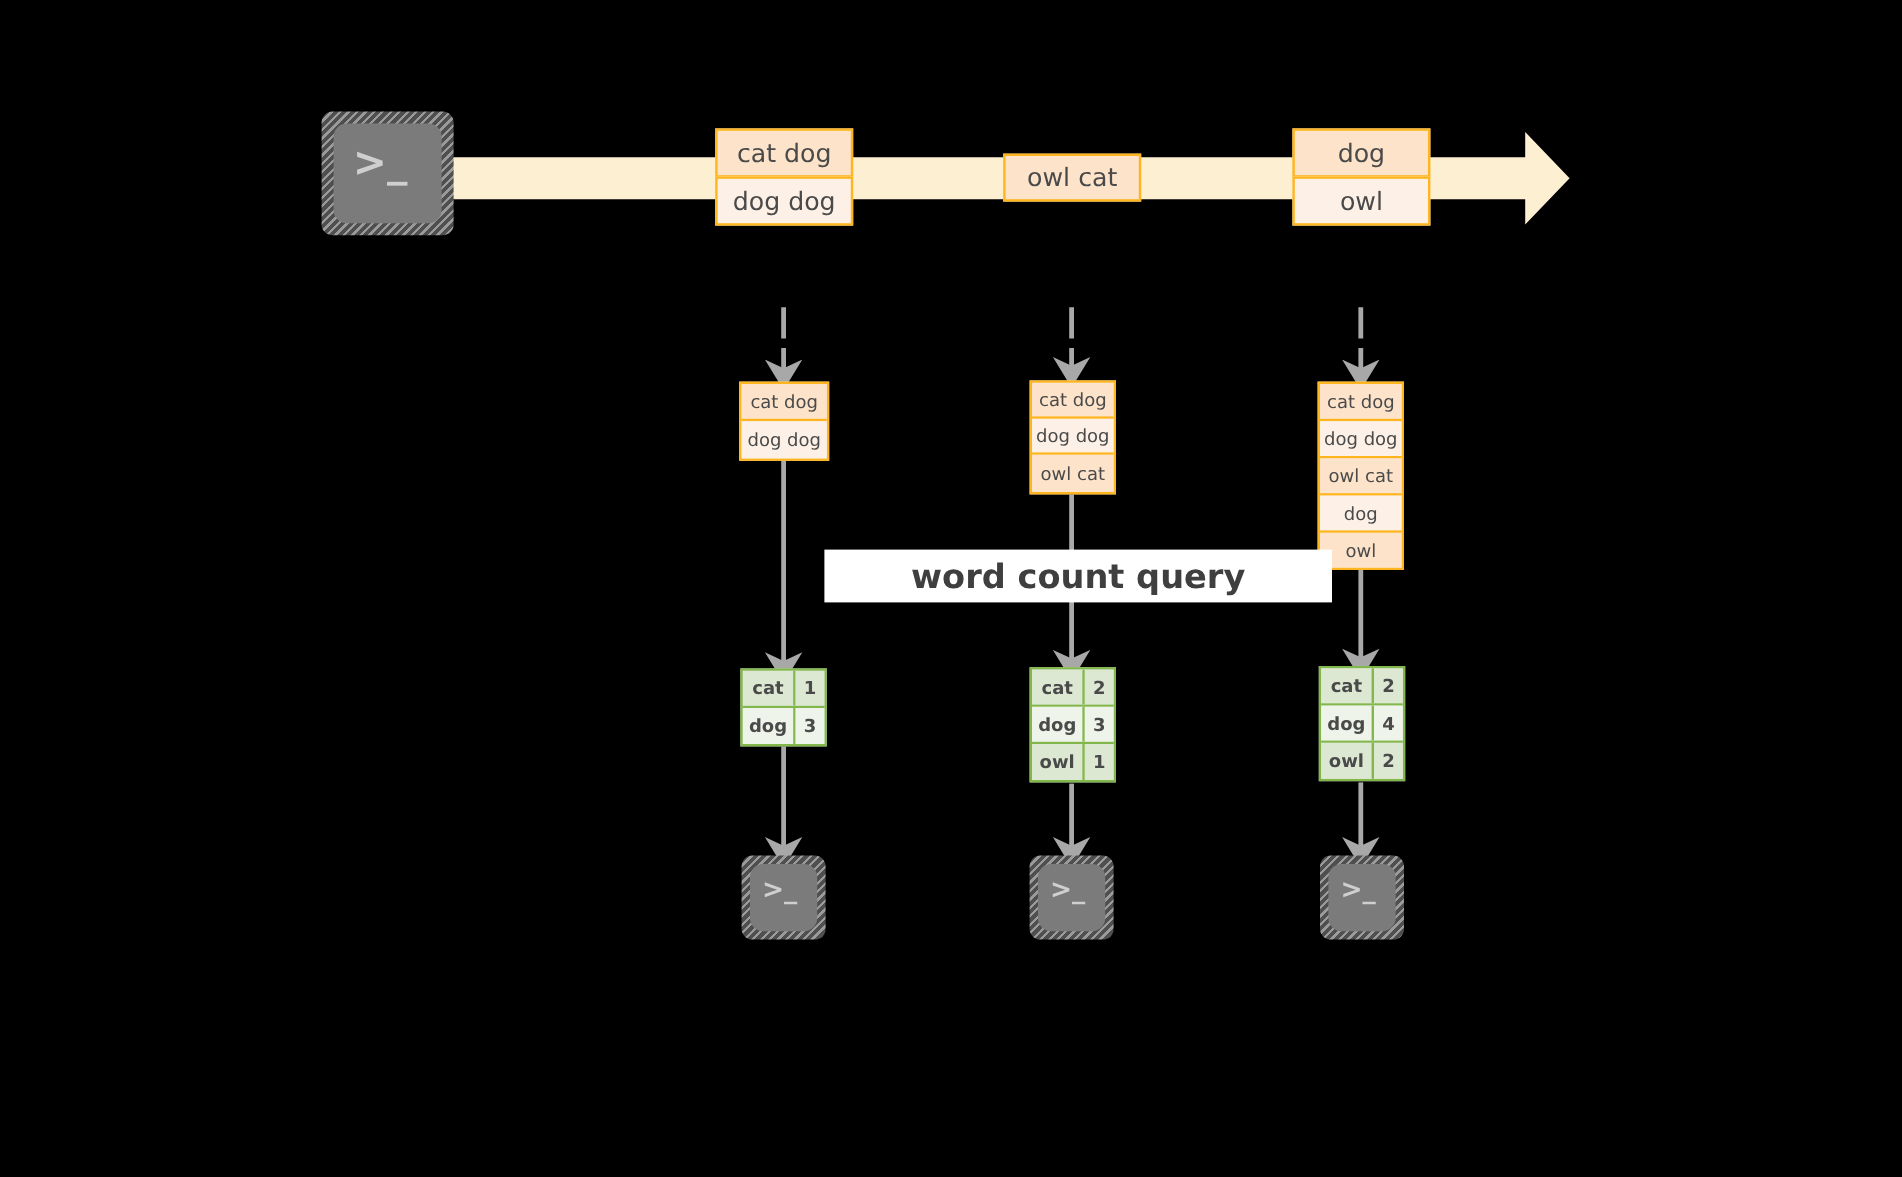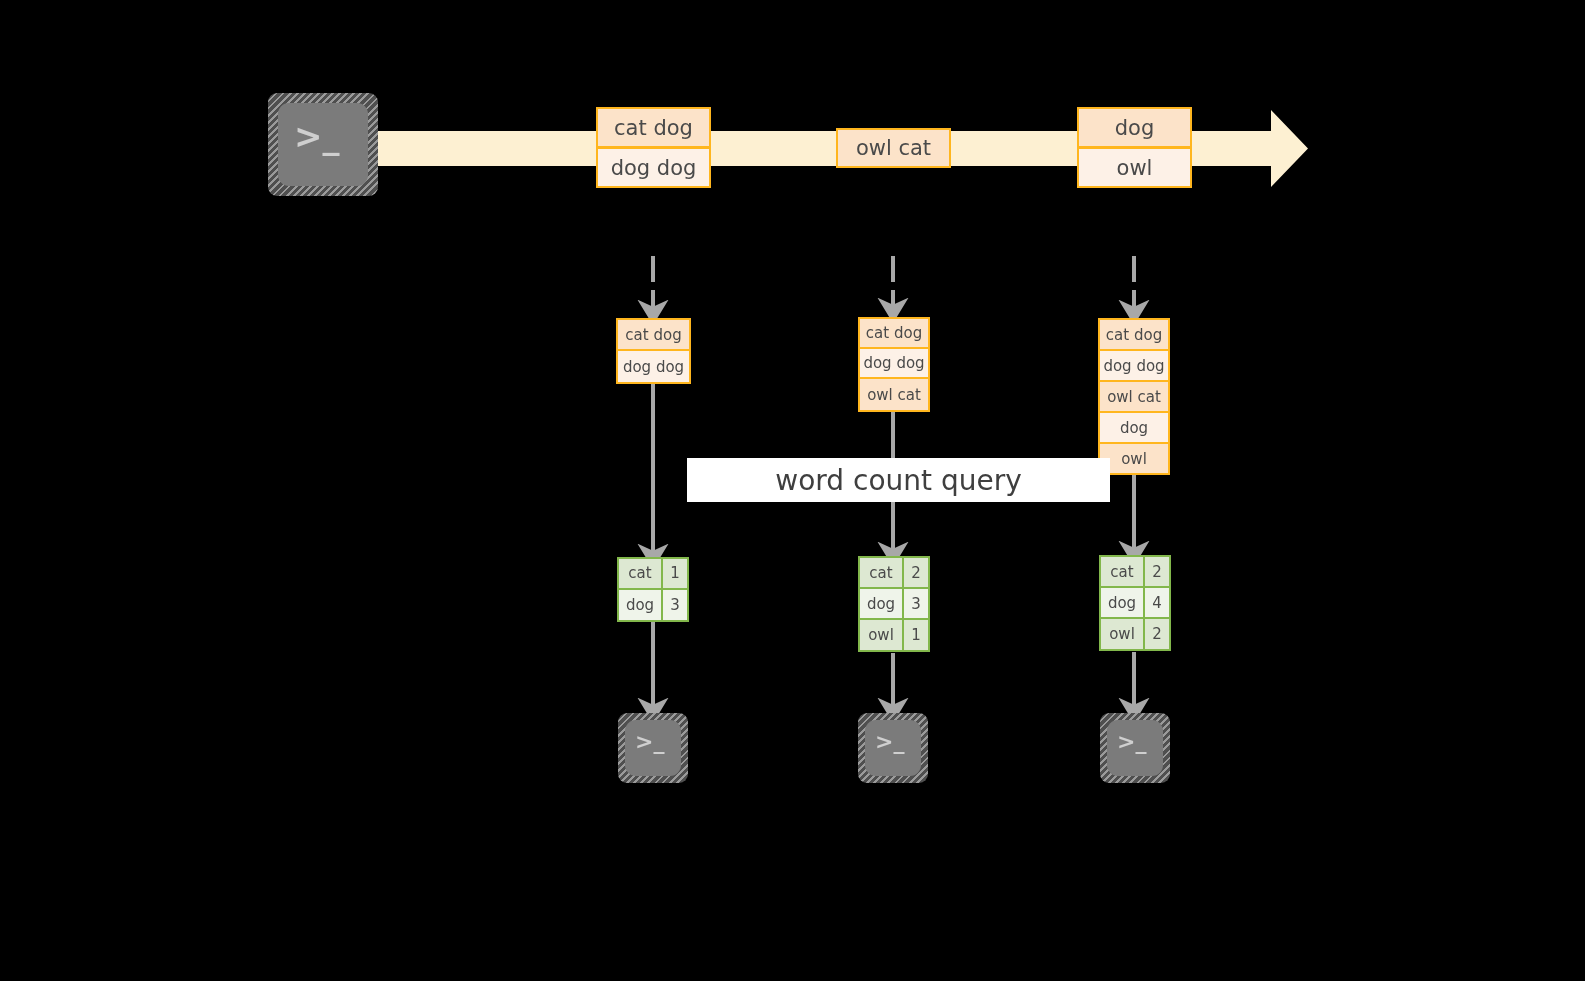--- a/index.html
+++ b/index.html
@@ -93,20 +93,21 @@
   }
   .stack .srow.alt { background: #fdf1e7; }
   .stack .srow:last-child { border-bottom: none; }
 
   
   .rtable {
     position: absolute;
     box-sizing: border-box;
     border: 2px solid #82b74b;
     background: #dde8d2;
+    font-weight: bold;
   }
   .rtable .trow {
     display: flex;
     box-sizing: border-box;
     border-bottom: 2px solid #82b74b;
   }
   .rtable .trow:last-child { border-bottom: none; }
   .rtable .tcell {
     box-sizing: border-box;
     display: flex;
@@ -124,20 +125,21 @@
   
   .qlabel {
     position: absolute;
     background: #ffffff;
     display: flex;
     align-items: center;
     justify-content: center;
     color: #3f3f3f;
     white-space: nowrap;
     z-index: 6;
+    font-weight: bold;
   }
 </style>
 </head>
 <body>
 
 <div class="stage">
 
   <svg class="layer">
     <polygon points="368,131 1271,131 1271,110 1308,148.5 1271,187 1271,166 368,166" fill="#fdf0d2"></polygon>
   </svg>

